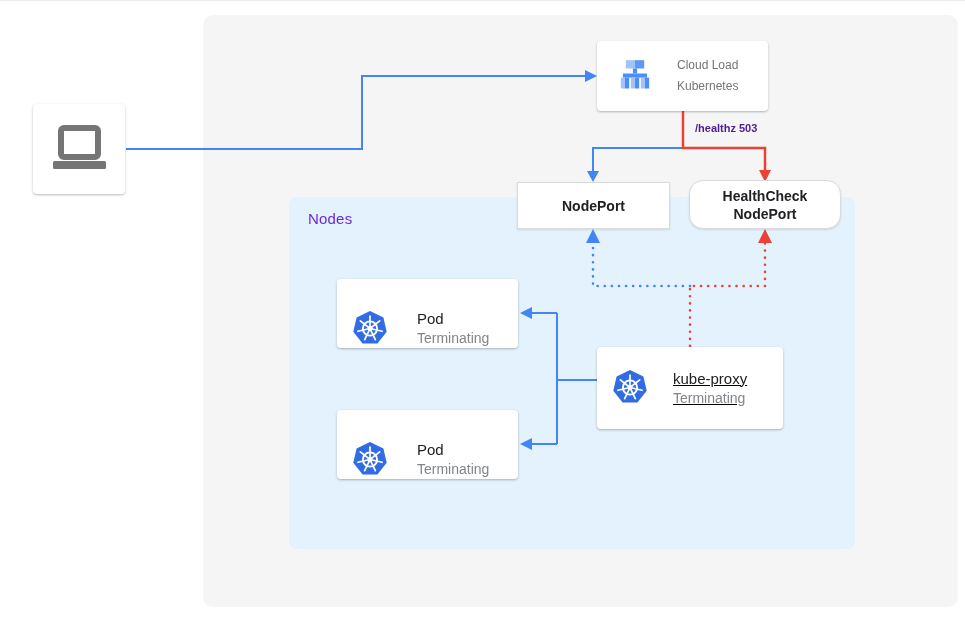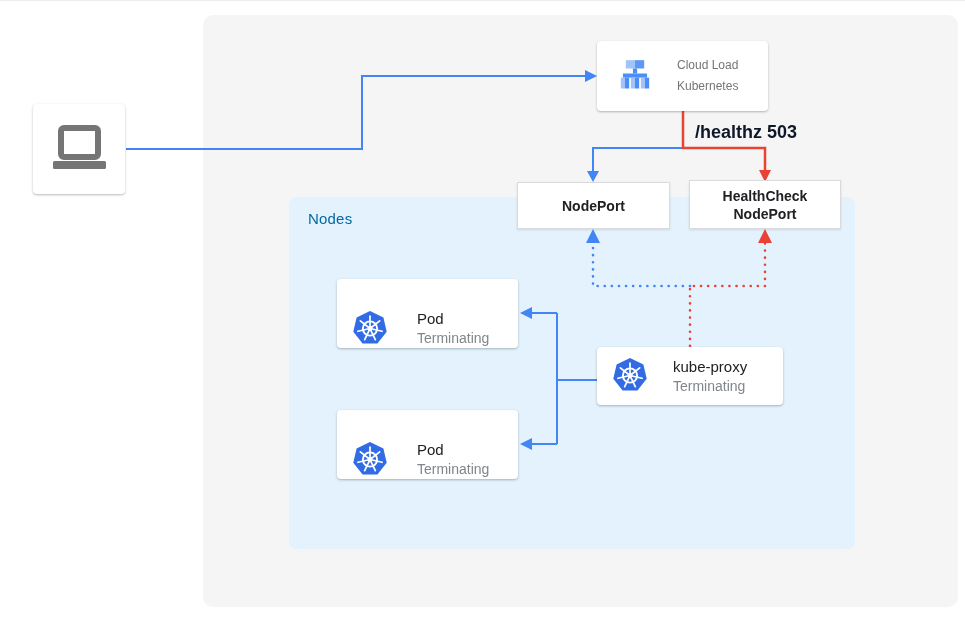--- a/index.html
+++ b/index.html
@@ -12,48 +12,48 @@
   .bg-panel{
     position:absolute;left:203px;top:14px;width:755px;height:592px;
     background:#f5f5f5;border-radius:10px;
   }
   .nodes-panel{
     position:absolute;left:289px;top:196px;width:566px;height:352px;
     background:#e3f2fd;border-radius:8px;
   }
   .nodes-label{
     position:absolute;left:308px;top:209px;
-    font-size:15px;color:#0369a1;letter-spacing:.2px;
+    font-size:15px;color:#6d28d9;letter-spacing:.2px;
   }
   .connectors{position:absolute;left:0;top:0;width:965px;height:623px;pointer-events:none;}
   .card{
     position:absolute;background:#ffffff;border-radius:4px;
     box-shadow:0 1px 2px rgba(60,64,67,.25),0 1px 3px rgba(60,64,67,.12);
     display:flex;align-items:center;
   }
   .laptop-card{left:33px;top:103px;width:92px;height:90px;justify-content:center;}
   .clb-card{left:597px;top:40px;width:171px;height:70px;padding-left:18px;box-sizing:border-box;gap:22px;}
   .clb-text{font-size:12px;line-height:21px;color:#757575;}
   .pod-card{width:181px;height:69px;padding-left:14px;box-sizing:border-box;gap:28px;align-items:flex-end;}
   .pod1{left:337px;top:278px;}
   .pod2{left:337px;top:409px;}
-  .kproxy-card{left:597px;top:346px;width:186px;height:58px;padding-left:14px;box-sizing:border-box;gap:24px;}
+  .kproxy-card{left:597px;top:346px;width:186px;height:82px;padding-left:14px;box-sizing:border-box;gap:24px;text-decoration:underline;}
   .card-title{font-size:15px;color:#212121;line-height:20px;}
   .card-sub{font-size:14px;color:#80868b;line-height:19px;}
   .portbox{
     position:absolute;background:#ffffff;border:1px solid #d9dbde;
     box-shadow:0 1px 2px rgba(60,64,67,.15);
     display:flex;flex-direction:column;align-items:center;justify-content:center;
     font-size:14px;font-weight:700;color:#202124;text-align:center;line-height:18px;
   }
   .nodeport-box{left:517px;top:181px;width:151px;height:45px;}
-  .hc-box{left:689px;top:179px;width:150px;height:47px;}
+  .hc-box{left:689px;top:179px;width:150px;height:47px;border-radius:14px;}
   .healthz-label{
     position:absolute;left:695px;top:121px;
-    font-size:18px;font-weight:700;color:#0f172a;
+    font-size:11px;font-weight:700;color:#4c1d95;
   }
 </style>
 </head>
 <body>
 
 <div class="stage">
 
   <div class="bg-panel"></div>
 
   <div class="nodes-panel"></div>

